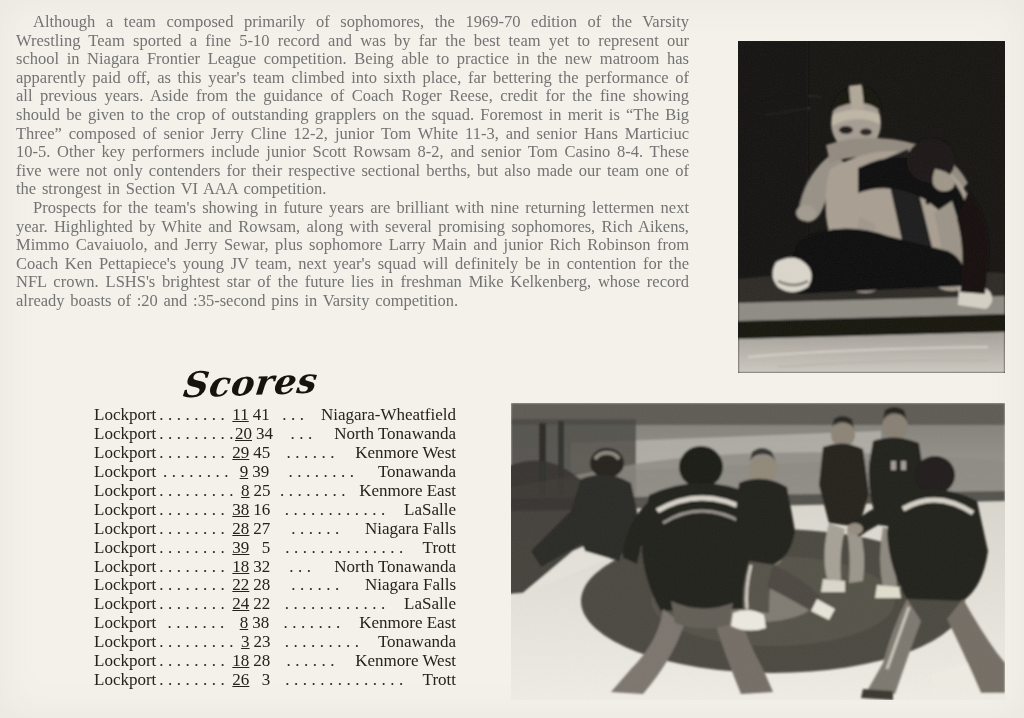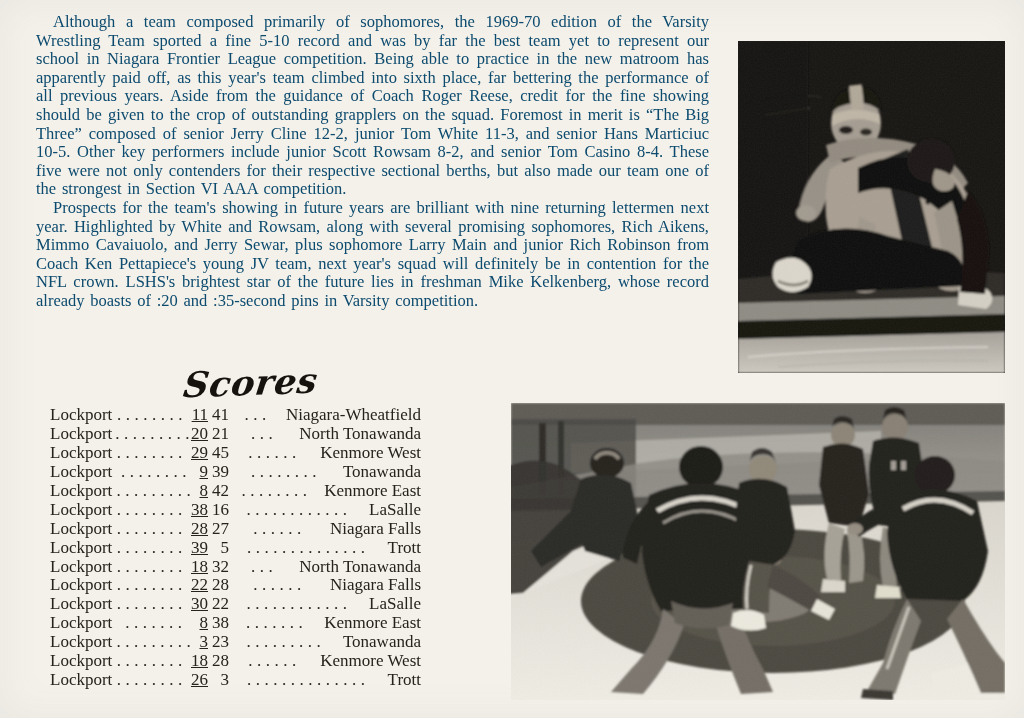--- a/index.html
+++ b/index.html
@@ -5,40 +5,40 @@
   html,body { margin:0; padding:0; background:#e8e6df; }
   .page {
     position:relative; width:1024px; height:718px;
     background:#f3f1ea;
     font-family:"Liberation Serif", serif;
     color:#24211c;
     overflow:hidden;
     box-shadow: inset 0 0 40px rgba(120,115,100,0.08);
   }
   .article {
-    position:absolute; left:36px; top:13px; width:673px;
+    position:absolute; left:16px; top:13px; width:673px;
     font-size:16.5px; line-height:18.6px;
     text-align:justify; word-spacing:1.6px;
-    color:#0c4a6e;
+    color:#737373;
   }
   .article p { margin:0; text-indent:17px; }
   .scores-heading {
     position:absolute; left:184px; top:362px; margin:0;
     font-family:"DejaVu Serif", serif;
     font-size:35px; font-style:italic; font-weight:bold;
     letter-spacing:0.5px; color:#16130f;
     transform:skewX(-9deg) rotate(-2deg);
   }
   .scores-table {
     position:absolute; left:50px; top:406px; width:406px;
     font-size:17px; color:#26221c;
   }
   .score-row {
-    display:flex; align-items:baseline;
-    height:18.95px; line-height:18.95px;
+    display:flex; justify-content:space-between; align-items:baseline;
+    height:18.95px; line-height:18.95px;margin-left:44px;
   }
   .c1 { display:flex; align-items:baseline; width:158px; }
   .c2 { display:flex; align-items:baseline; width:213px; }
   .leader {
     flex:1 1 auto; overflow:hidden; white-space:nowrap;
     letter-spacing:4.5px; padding:0 3px; text-align:center;
     color:#2b2721;
   }
   .hscore { text-align:right; white-space:nowrap;text-decoration:underline; }
   .oscore { min-width:21px; text-align:right; white-space:nowrap; }
@@ -142,21 +142,21 @@
           <span class="opp">Niagara-Wheatfield</span>
         </span>
       </div>
       <div class="score-row">
         <span class="c1">
           <span class="team">Lockport</span>
           <span class="leader">.........</span>
           <span class="hscore">20</span>
         </span>
         <span class="c2">
-          <span class="oscore">21</span>
+          <span class="oscore">34</span>
           <span class="leader">...</span>
           <span class="opp">North Tonawanda</span>
         </span>
       </div>
       <div class="score-row">
         <span class="c1">
           <span class="team">Lockport</span>
           <span class="leader">........</span>
           <span class="hscore">29</span>
         </span>
@@ -178,21 +178,21 @@
           <span class="opp">Tonawanda</span>
         </span>
       </div>
       <div class="score-row">
         <span class="c1">
           <span class="team">Lockport</span>
           <span class="leader">.........</span>
           <span class="hscore">8</span>
         </span>
         <span class="c2">
-          <span class="oscore">42</span>
+          <span class="oscore">25</span>
           <span class="leader">........</span>
           <span class="opp">Kenmore East</span>
         </span>
       </div>
       <div class="score-row">
         <span class="c1">
           <span class="team">Lockport</span>
           <span class="leader">........</span>
           <span class="hscore">38</span>
         </span>
@@ -247,21 +247,21 @@
         <span class="c2">
           <span class="oscore">28</span>
           <span class="leader">......</span>
           <span class="opp">Niagara Falls</span>
         </span>
       </div>
       <div class="score-row">
         <span class="c1">
           <span class="team">Lockport</span>
           <span class="leader">........</span>
-          <span class="hscore">30</span>
+          <span class="hscore">24</span>
         </span>
         <span class="c2">
           <span class="oscore">22</span>
           <span class="leader">............</span>
           <span class="opp">LaSalle</span>
         </span>
       </div>
       <div class="score-row">
         <span class="c1">
           <span class="team">Lockport</span>

